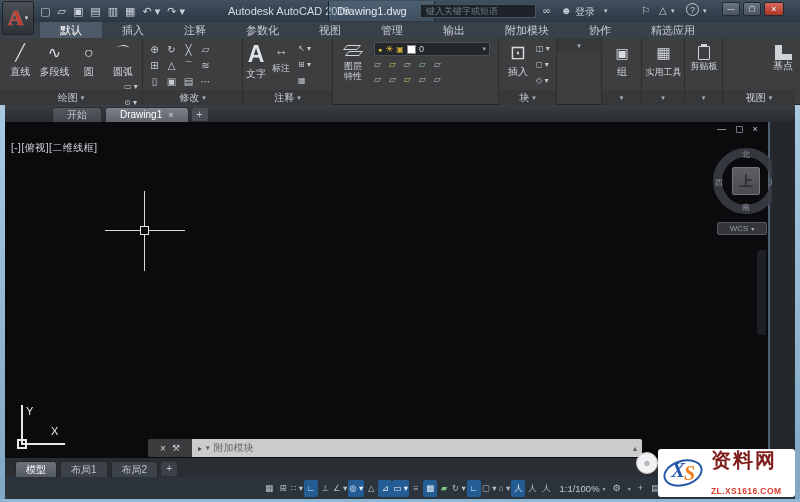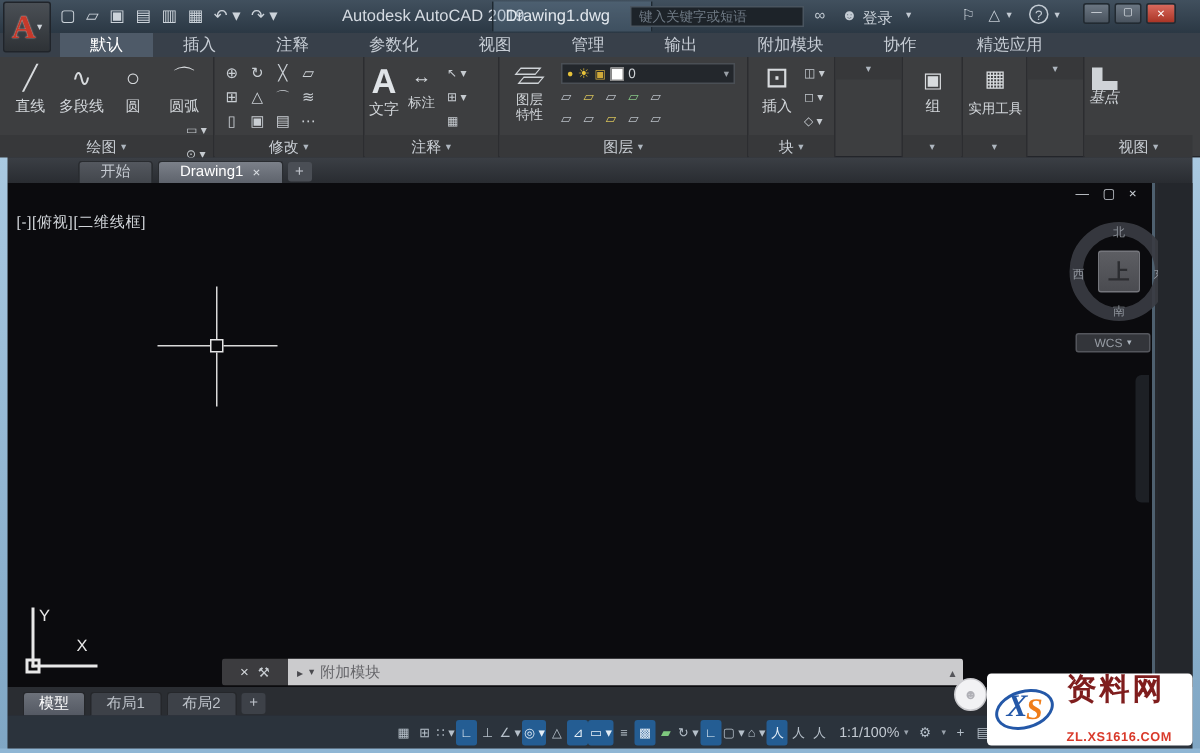--- a/index.html
+++ b/index.html
@@ -347,24 +347,20 @@
             </div>
           <div class="mini-row">
               <span class="mini-icon">▱</span>
               <span class="mini-icon">▱</span>
               <span class="mini-icon yl">▱</span>
               <span class="mini-icon">▱</span>
               <span class="mini-icon">▱</span>
             </div>
         </div>
       </div>
-      <div class="p-label">
-        <span>图层</span>
-        <span class="caret">▾</span>
-      </div>
     </div>
 
     <div class="panel" style="width:58px;">
       <div class="p-body">
         <div class="btool" style="width:32px;">
           <span class="bt-icon" style="font-size:19px;">⊡</span>
           <span class="bt-label">插入</span>
         </div>
         <div class="smallcol">
             <span class="sc-icon">◫ ▾</span>
@@ -402,27 +398,33 @@
           <span class="bt-icon" style="font-size:15px;">▦</span>
           <span class="bt-label" style="font-size:9px;">实用工具</span>
         </div>
       </div>
       <div class="p-label">
         <span class="caret">▾</span>
       </div>
     </div>
 
     <div class="panel" style="width:38px;">
+      <div class="p-body" style="justify-content:center;">
+        <div class="btool">
+          <div class="clip-icon"></div>
+          <span class="bt-label" style="font-size:9px;">剪贴板</span>
+        </div>
+      </div>
       <div class="p-label">
         <span class="caret">▾</span>
       </div>
     </div>
 
     <div class="panel" style="width:72px;border-right:none;">
-      <div class="p-body" style="justify-content:flex-start;font-style:italic;">
+      <div class="p-body" style="justify-content:flex-end;">
         <div class="btool">
           <div class="l-icon">
               <div class="l-v"></div>
               <div class="l-h"></div>
             </div>
           <span class="bt-label">基点</span>
         </div>
       </div>
       <div class="p-label">
         <span>视图</span>

